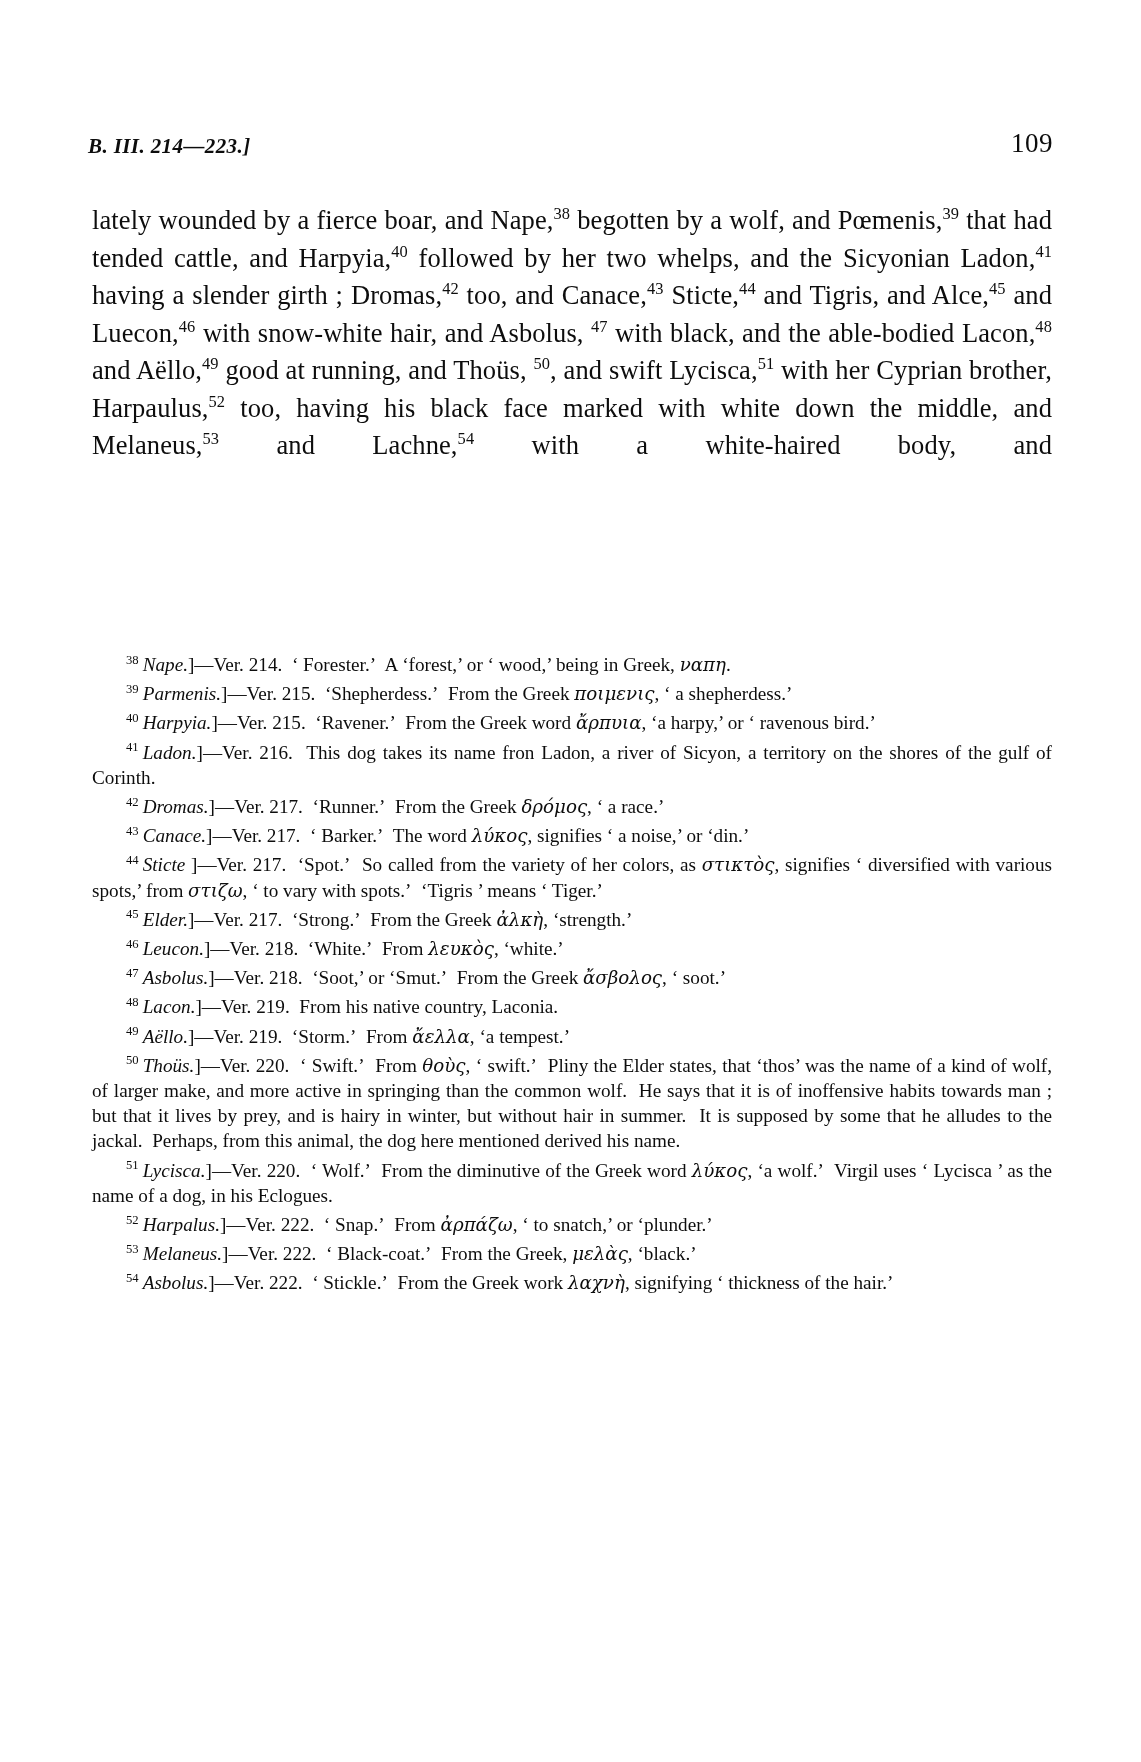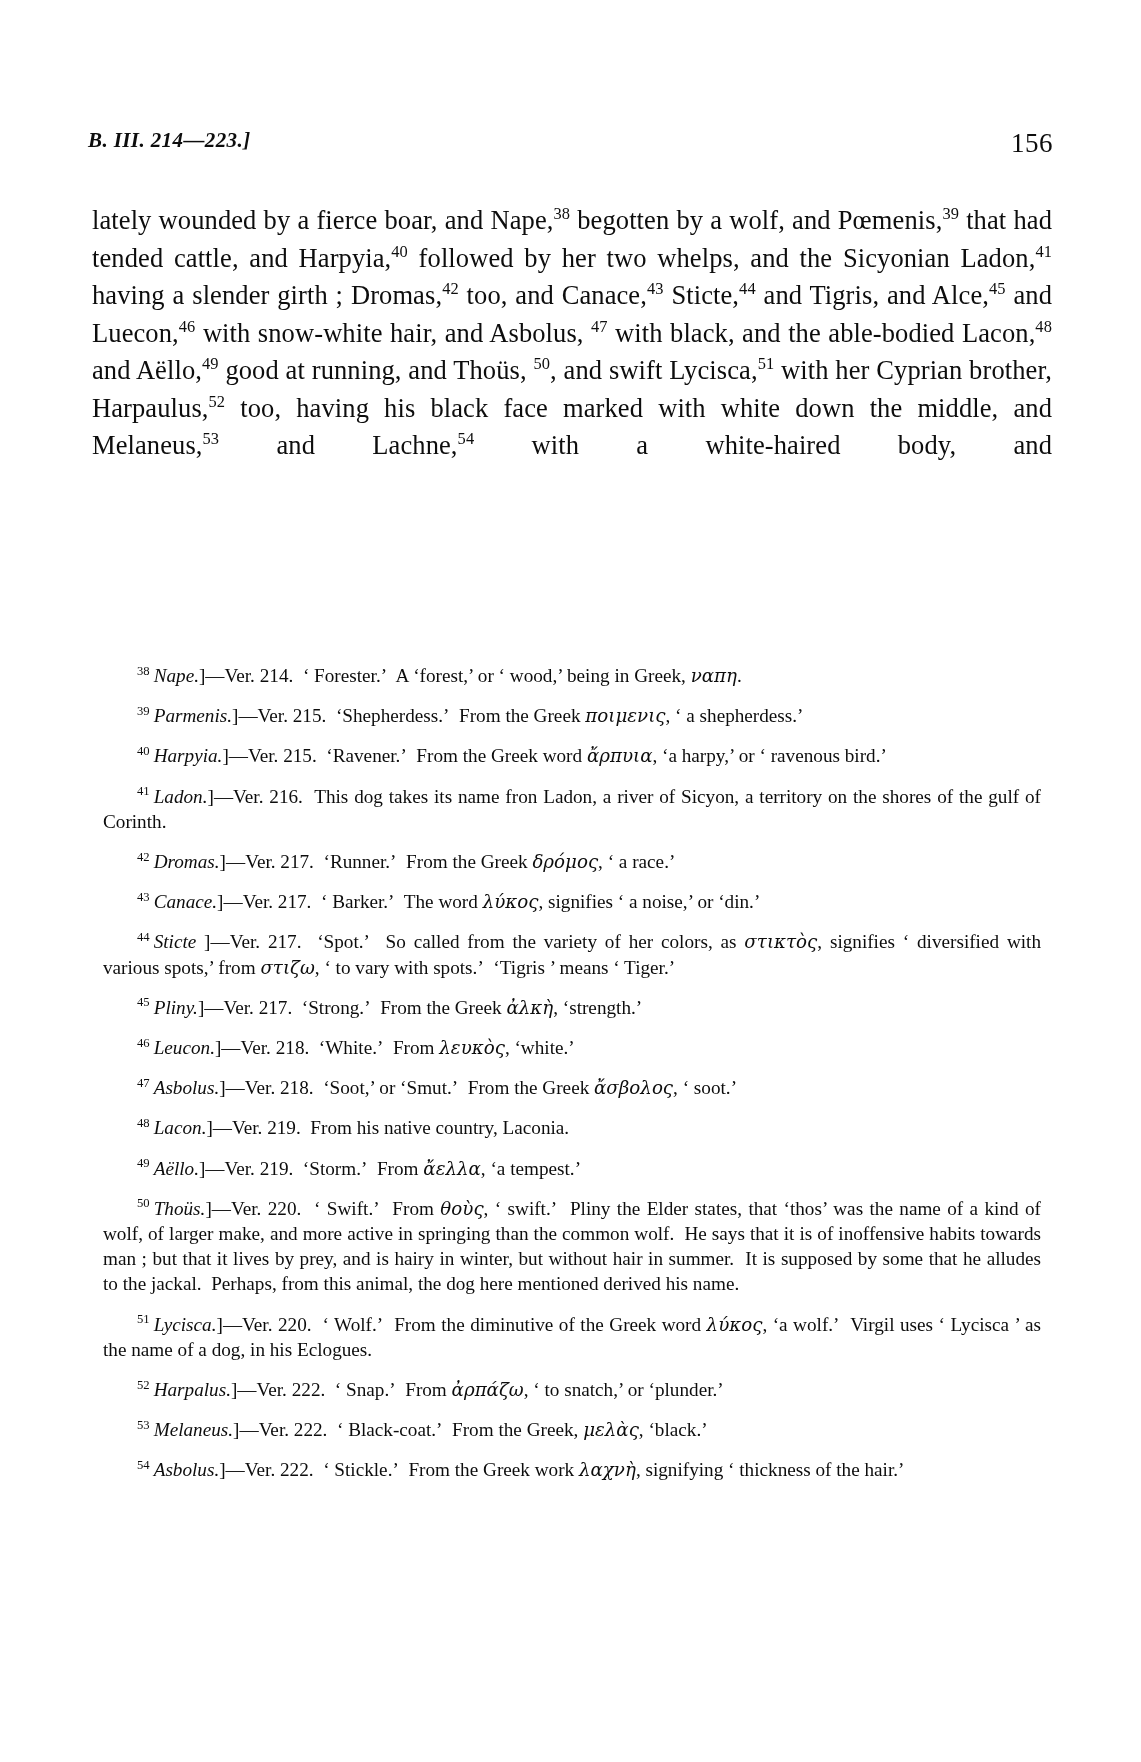--- a/index.html
+++ b/index.html
@@ -22,21 +22,21 @@
     height: 1762px;
     padding: 0;
   }
   
   .runhead {
     position: absolute;
     left: 88px;
     top: 128px;
     width: 965px;
     display: flex;
-    align-items: flex-start;
+    align-items: flex-end;
     justify-content: space-between;
     font-family: Liberation Serif, serif;
   }
   .runhead .left {
     font-size: 21px;
     letter-spacing: 0.4px;
     white-space: nowrap;
   }
   .runhead .left .bk {
     font-style: italic;
@@ -77,21 +77,21 @@
   .notes {
     position: absolute;
     left: 88px;
     top: 648px;
     width: 968px;
     font-size: 19.2px;
     line-height: 25.2px;
     text-align: justify;
   }
   .note {
-    margin: 15px;
+    margin: 4px;
     text-indent: 34px;
   }
   .note .num {
     font-size: 0.66em;
     vertical-align: super;
     line-height: 0;
     margin-right: 4px;
   }
   .note i, .note .it {
     font-style: italic;
@@ -102,37 +102,37 @@
     font-style: italic;
   }
 </style>
 </head>
 <body>
 
 <div class="page">
 
   <div class="runhead">
     <span class="left"><span class="bk">B. III. 214—223.]</span></span>
-    <span class="right">156</span>
+    <span class="right">109</span>
   </div>
 
   <div class="body-text">
     <p>lately wounded by a fierce boar, and Nape,<sup>38</sup> begotten by a wolf, and Pœmenis,<sup>39</sup> that had tended cattle, and Harpyia,<sup>40</sup> followed by her two whelps, and the Sicyonian Ladon,<sup>41</sup> having a slender girth ; Dromas,<sup>42</sup> too, and Canace,<sup>43</sup> Sticte,<sup>44</sup> and Tigris, and Alce,<sup>45</sup> and Luecon,<sup>46</sup> with snow-white hair, and Asbolus, <sup>47</sup> with black, and the able-bodied Lacon,<sup>48</sup> and Aëllo,<sup>49</sup> good at running, and Thoüs, <sup>50</sup>, and swift Lycisca,<sup>51</sup> with her Cyprian brother, Harpaulus,<sup>52</sup> too, having his black face marked with white down the middle, and Melaneus,<sup>53</sup> and Lachne,<sup>54</sup> with a white-haired body, and</p>
   </div>
 
   <div class="notes">
 
   <p class="note"><span class="num">38</span><span><i>Nape.</i>]—Ver. 214.&nbsp; ‘ Forester.’&nbsp; A ‘forest,’ or ‘ wood,’ being in Greek, <span class="gk">ναπη</span>.</span></p>
       <p class="note"><span class="num">39</span><span><i>Parmenis.</i>]—Ver. 215.&nbsp; ‘Shepherdess.’&nbsp; From the Greek <span class="gk">ποιμενις</span>, ‘ a shepherdess.’</span></p>
       <p class="note"><span class="num">40</span><span><i>Harpyia.</i>]—Ver. 215.&nbsp; ‘Ravener.’&nbsp; From the Greek word <span class="gk">ἄρπυια</span>, ‘a harpy,’ or ‘ ravenous bird.’</span></p>
       <p class="note"><span class="num">41</span><span><i>Ladon.</i>]—Ver. 216.&nbsp; This dog takes its name fron Ladon, a river of Sicyon, a territory on the shores of the gulf of Corinth.</span></p>
       <p class="note"><span class="num">42</span><span><i>Dromas.</i>]—Ver. 217.&nbsp; ‘Runner.’&nbsp; From the Greek <span class="gk">δρóμος</span>, ‘ a race.’</span></p>
       <p class="note"><span class="num">43</span><span><i>Canace.</i>]—Ver. 217.&nbsp; ‘ Barker.’&nbsp; The word <span class="gk">λύκος</span>, signifies ‘ a noise,’ or ‘din.’</span></p>
       <p class="note"><span class="num">44</span><span><i>Sticte</i> ]—Ver. 217.&nbsp; ‘Spot.’&nbsp; So called from the variety of her colors, as <span class="gk">στικτὸς</span>, signifies ‘ diversified with various spots,’ from <span class="gk">στιζω</span>, ‘ to vary with spots.’&nbsp; ‘Tigris ’ means ‘ Tiger.’</span></p>
-      <p class="note"><span class="num">45</span><span><i>Pliny.</i>]—Ver. 217.&nbsp; ‘Strong.’&nbsp; From the Greek <span class="gk">ἀλκὴ</span>, ‘strength.’</span></p>
+      <p class="note"><span class="num">45</span><span><i>Elder.</i>]—Ver. 217.&nbsp; ‘Strong.’&nbsp; From the Greek <span class="gk">ἀλκὴ</span>, ‘strength.’</span></p>
       <p class="note"><span class="num">46</span><span><i>Leucon.</i>]—Ver. 218.&nbsp; ‘White.’&nbsp; From <span class="gk">λευκὸς</span>, ‘white.’</span></p>
       <p class="note"><span class="num">47</span><span><i>Asbolus.</i>]—Ver. 218.&nbsp; ‘Soot,’ or ‘Smut.’&nbsp; From the Greek <span class="gk">ἄσβολος</span>, ‘ soot.’</span></p>
       <p class="note"><span class="num">48</span><span><i>Lacon.</i>]—Ver. 219.&nbsp; From his native country, Laconia.</span></p>
       <p class="note"><span class="num">49</span><span><i>Aëllo.</i>]—Ver. 219.&nbsp; ‘Storm.’&nbsp; From <span class="gk">ἄελλα</span>, ‘a tempest.’</span></p>
       <p class="note"><span class="num">50</span><span><i>Thoüs.</i>]—Ver. 220.&nbsp; ‘ Swift.’&nbsp; From <span class="gk">θοὺς</span>, ‘ swift.’&nbsp; Pliny the Elder states, that ‘thos’ was the name of a kind of wolf, of larger make, and more active in springing than the common wolf.&nbsp; He says that it is of inoffensive habits towards man ; but that it lives by prey, and is hairy in winter, but without hair in summer.&nbsp; It is supposed by some that he alludes to the jackal.&nbsp; Perhaps, from this animal, the dog here mentioned derived his name.</span></p>
       <p class="note"><span class="num">51</span><span><i>Lycisca.</i>]—Ver. 220.&nbsp; ‘ Wolf.’&nbsp; From the diminutive of the Greek word <span class="gk">λύκος</span>, ‘a wolf.’&nbsp; Virgil uses ‘ Lycisca ’ as the name of a dog, in his Eclogues.</span></p>
       <p class="note"><span class="num">52</span><span><i>Harpalus.</i>]—Ver. 222.&nbsp; ‘ Snap.’&nbsp; From <span class="gk">ἀρπάζω</span>, ‘ to snatch,’ or ‘plunder.’</span></p>
       <p class="note"><span class="num">53</span><span><i>Melaneus.</i>]—Ver. 222.&nbsp; ‘ Black-coat.’&nbsp; From the Greek, <span class="gk">μελὰς</span>, ‘black.’</span></p>
       <p class="note"><span class="num">54</span><span><i>Asbolus.</i>]—Ver. 222.&nbsp; ‘ Stickle.’&nbsp; From the Greek work <span class="gk">λαχνὴ</span>, signifying ‘ thickness of the hair.’</span></p>
     </div>

